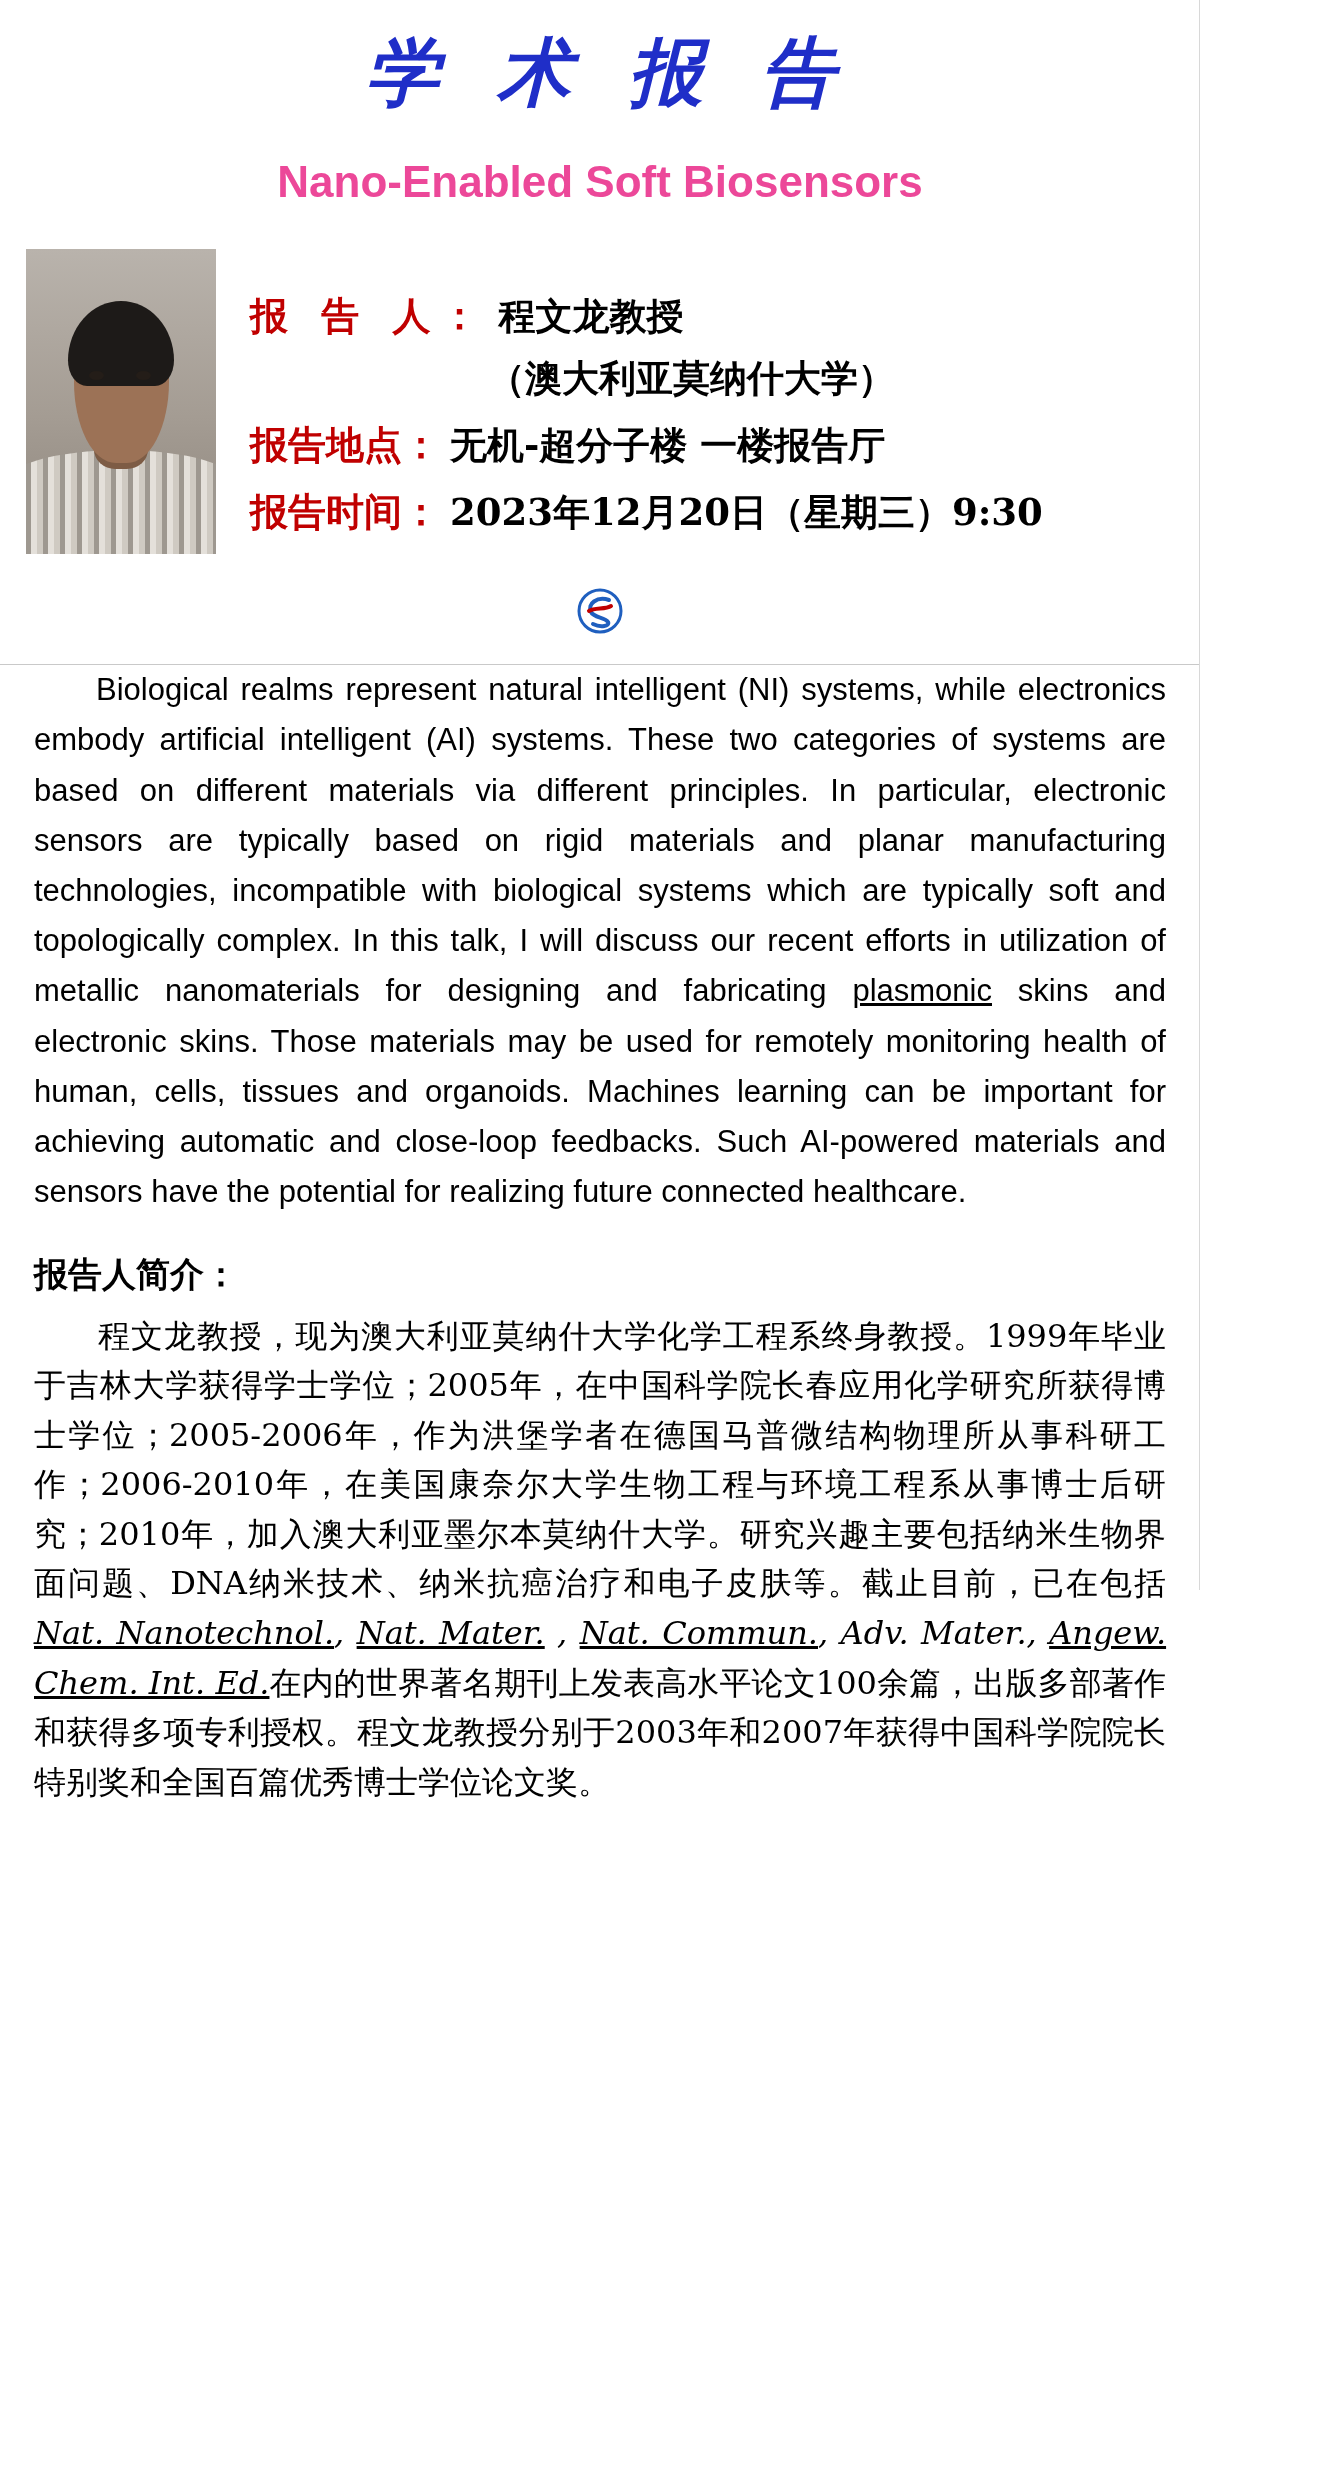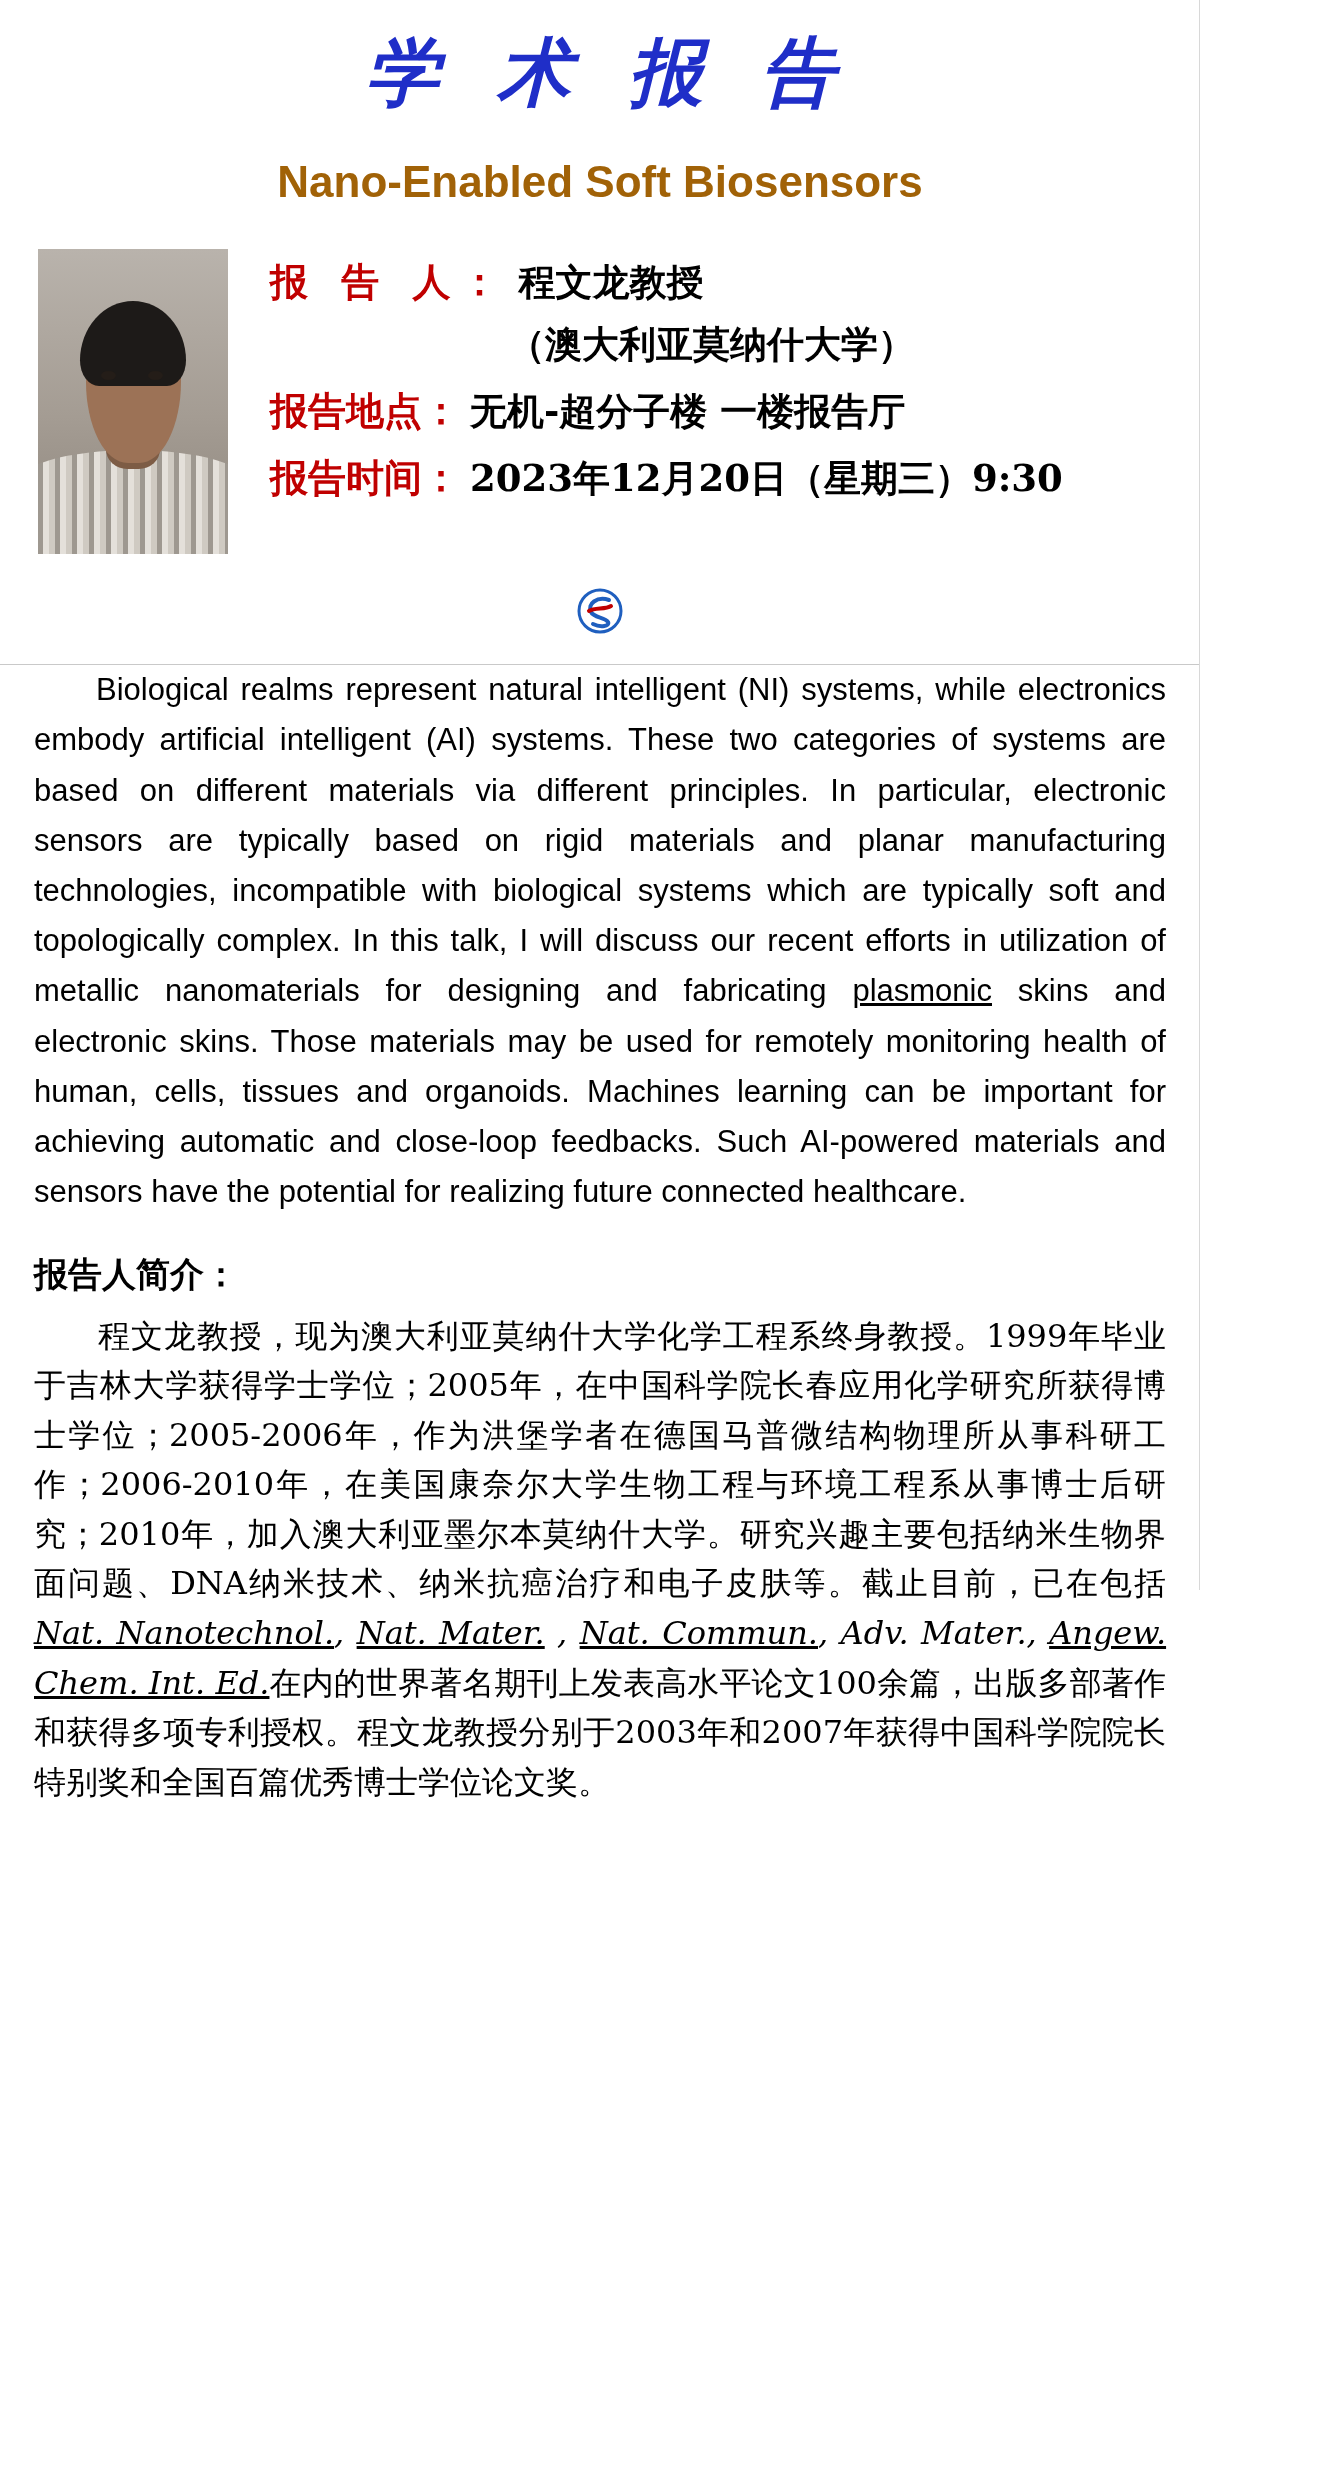--- a/index.html
+++ b/index.html
@@ -37,31 +37,30 @@
     color: #1f2ec8;
     line-height: 1.15;
     text-indent: 16px;
   }
 
   .talk-title {
     text-align: center;
     font-family: "Liberation Sans", sans-serif;
     font-weight: bold;
     font-size: 44px;
-    color: #a16207;
+    color: #ec4899;
     margin-top: 42px;
   }
 
   
   .info-block {
     margin-top: 42px;
     display: flex;
-    align-items: flex-start;
-    padding-left: 38px;
-    gap: 8px;
+    align-items: flex-end;
+    padding-left: 26px;
   }
   .photo {
     width: 190px;
     height: 305px;
     flex: 0 0 190px;
     background: #8b8279;
     position: relative;
     overflow: hidden;
     border: 0;
   }

